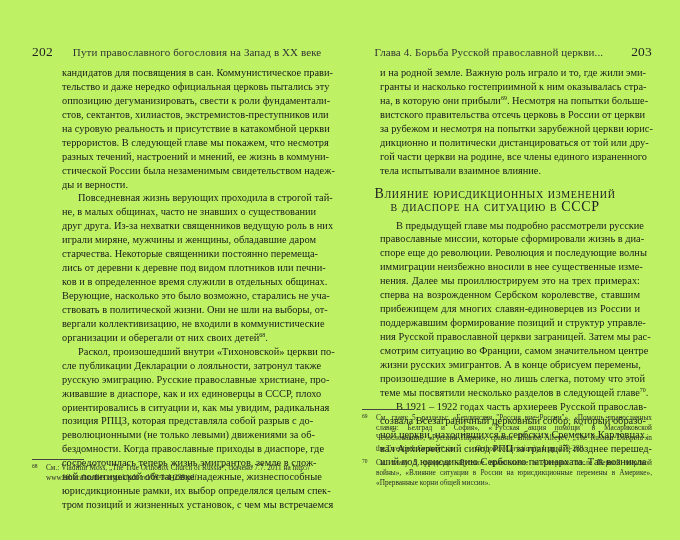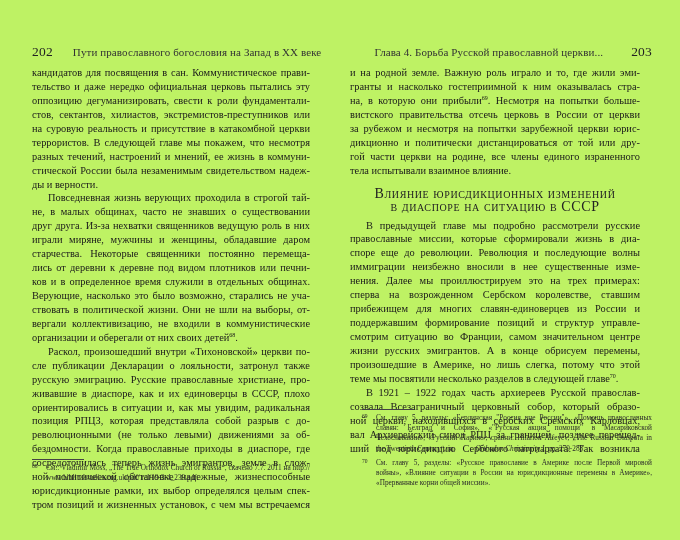--- a/index.html
+++ b/index.html
@@ -63,20 +63,21 @@
     .page.left .body-text { left: 32px; top: 66px; width: 278px; }
     .page.right .body-text { left: 10px; top: 66px; width: 290px; }
 
     .line {
       display: block;
       white-space: nowrap;
       text-align-last: justify;
       text-align: justify;
       height: 13.95px;
       overflow: visible;
+      margin-left: 30px;
     }
     .line.last { text-align-last: left; }
     .line.indent { padding-left: 16px; }
 
     sup {
       font-size: 6px;
       line-height: 0;
       vertical-align: super;
     }
 
@@ -207,20 +208,21 @@
       </div>
 
       <span class="line indent">В предыдущей главе мы подробно рассмотрели русские</span>
       <span class="line">православные миссии, которые сформировали жизнь в диа-</span>
       <span class="line">споре еще до революции. Революция и последующие волны</span>
       <span class="line">иммиграции неизбежно вносили в нее существенные изме-</span>
       <span class="line">нения. Далее мы проиллюстрируем это на трех примерах:</span>
       <span class="line">сперва на возрожденном Сербском королевстве, ставшим</span>
       <span class="line">прибежищем для многих славян-единоверцев из России и</span>
       <span class="line">поддержавшим формирование позиций и структур управле-</span>
+      <span class="line">ния Русской православной церкви заграницей. Затем мы рас-</span>
       <span class="line">смотрим ситуацию во Франции, самом значительном центре</span>
       <span class="line">жизни русских эмигрантов. А в конце обрисуем перемены,</span>
       <span class="line">произошедшие в Америке, но лишь слегка, потому что этой</span>
       <span class="line last"><span>теме мы посвятили несколько разделов в следующей главе</span><sup>70</sup><span>.</span></span>
       <span class="line indent">В 1921 – 1922 годах часть архиереев Русской православ-</span>
       <span class="line">созвала Всезаграничный церковный собор, который образо-</span>
       <span class="line">ной церкви, находившихся в сербских Сремских Карловцах,</span>
       <span class="line">вал Архиерейский синод РПЦ за границей, позднее перешед-</span>
       <span class="line">ший под юрисдикцию Сербского патриархата. Так возникла</span>
     </div>

